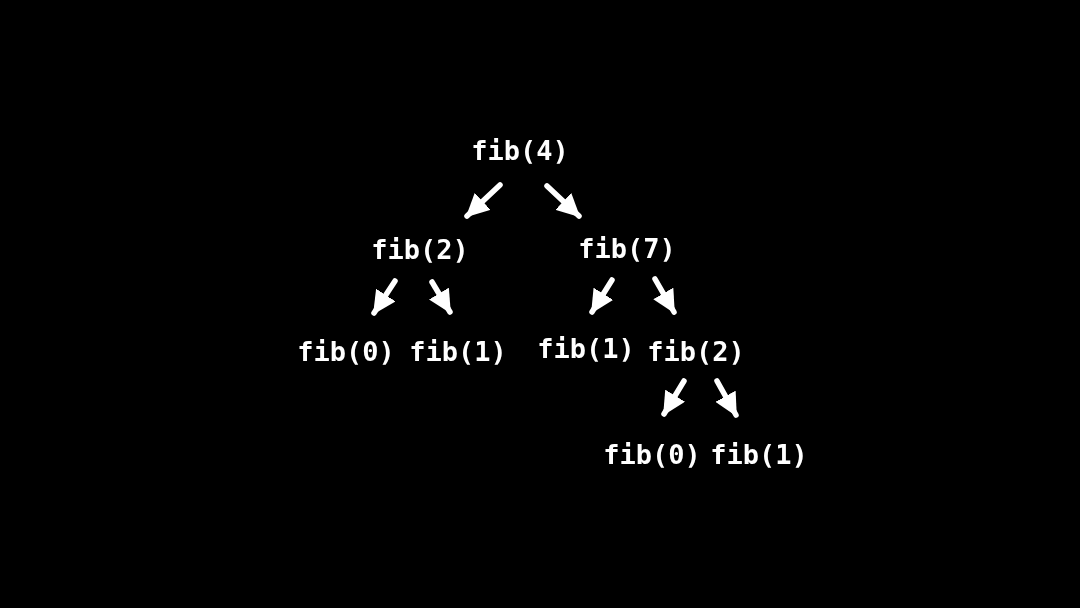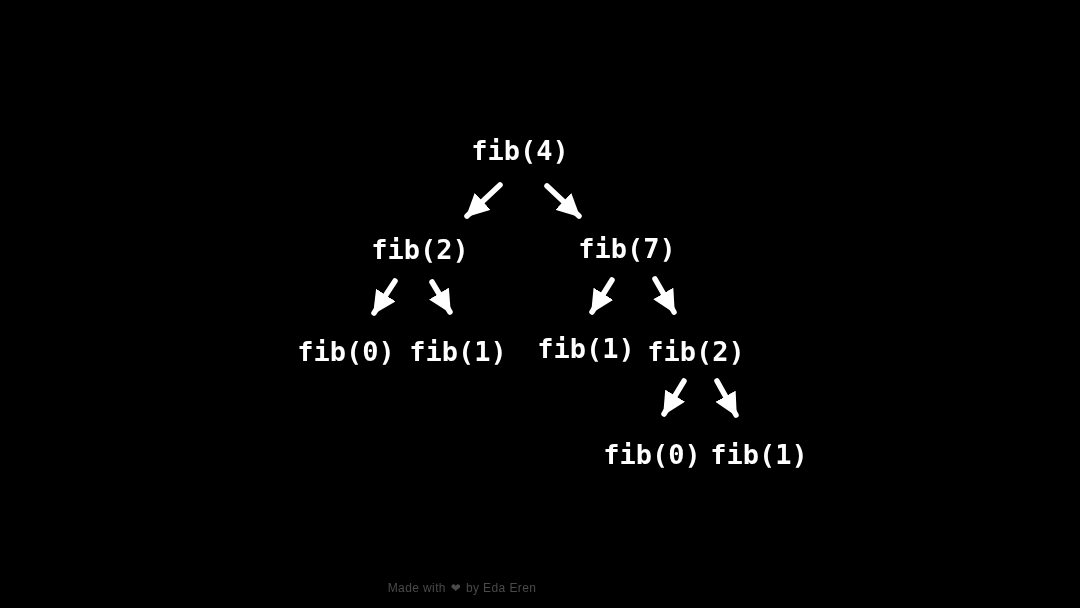--- a/index.html
+++ b/index.html
@@ -83,19 +83,14 @@
       <div class="tree-node" style="left: 420px; top: 250px;">fib(2)</div>
       <div class="tree-node" style="left: 627px; top: 249px;">fib(7)</div>
       <div class="tree-node" style="left: 346px; top: 352px;">fib(0)</div>
       <div class="tree-node" style="left: 458px; top: 352px;">fib(1)</div>
       <div class="tree-node" style="left: 586px; top: 349px;">fib(1)</div>
       <div class="tree-node" style="left: 696px; top: 352px;">fib(2)</div>
       <div class="tree-node" style="left: 652px; top: 455px;">fib(0)</div>
       <div class="tree-node" style="left: 759px; top: 455px;">fib(1)</div>
     </div>
 
-  <div class="watermark">
-    <span>Made with</span>
-    <span class="heart">❤</span>
-    <span>by Eda Eren</span>
-  </div>
 
 </div>
 
 </body></html>

